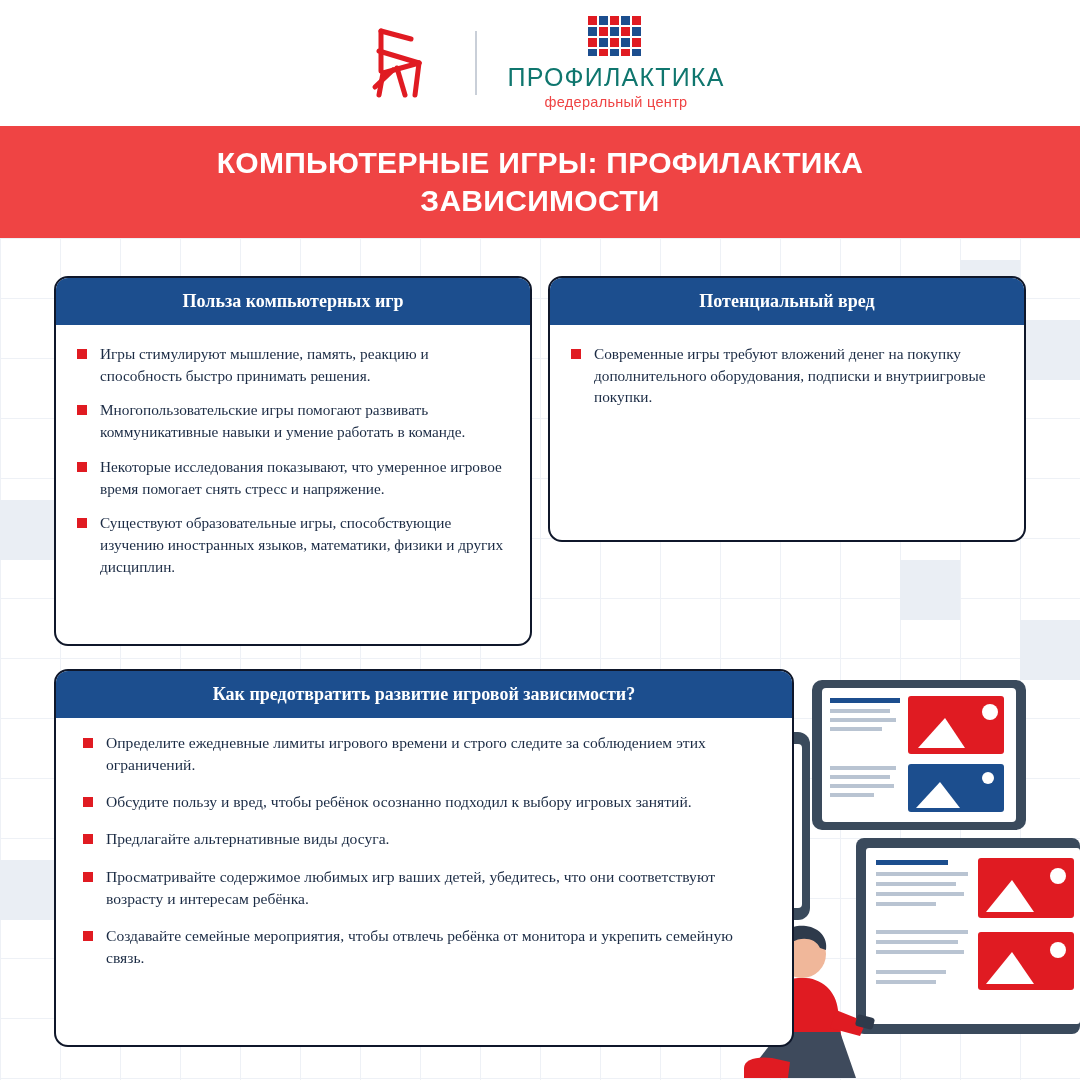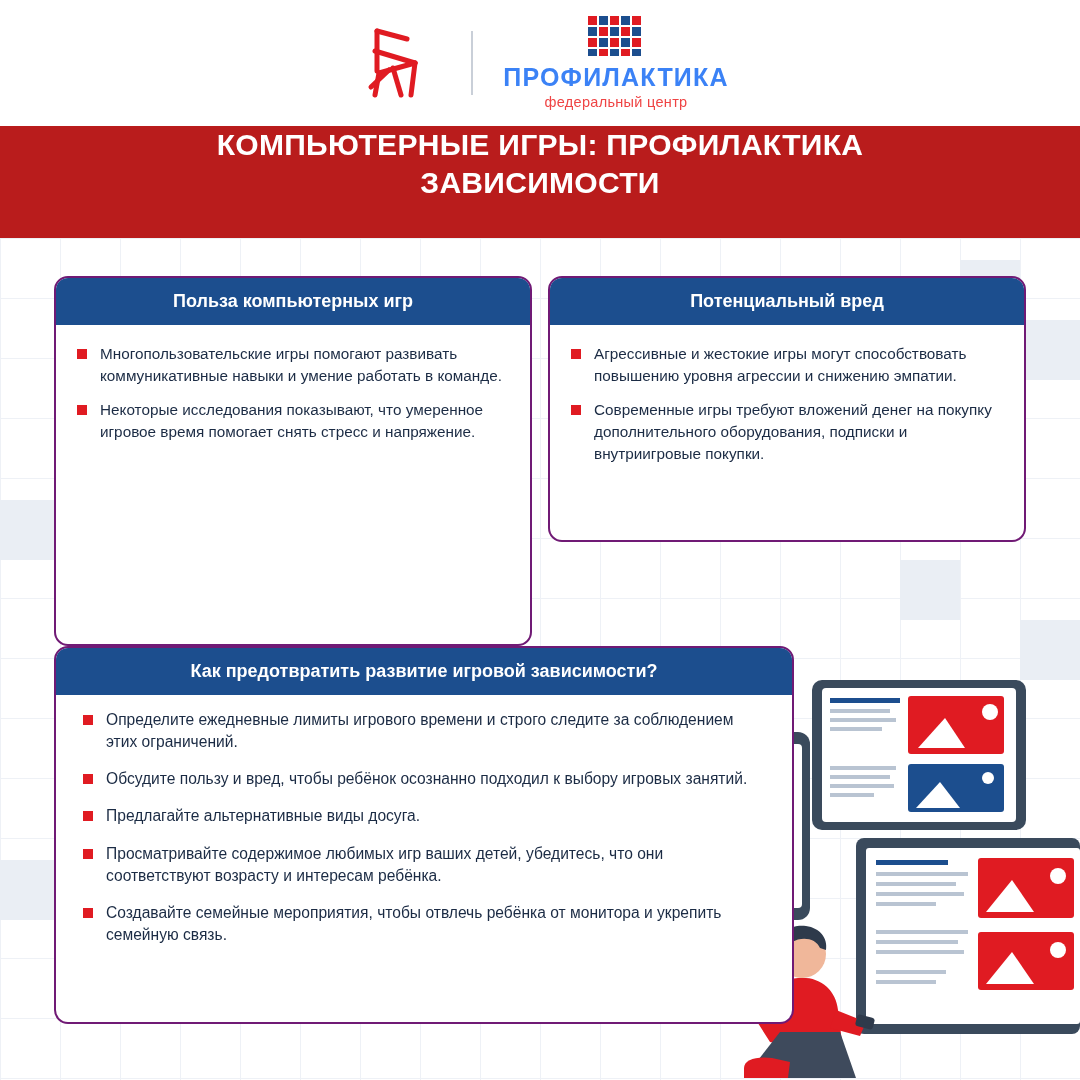--- a/index.html
+++ b/index.html
@@ -58,60 +58,62 @@
   .logo-block {
     display: flex; align-items: center; gap: 0;
     flex-direction: column;
   }
   .logo-grid {
     width: 56px; height: 40px;
     margin-bottom: 7px;
   }
   .logo-title {
     font-size: 25px;
-    font-weight: bold;
+    font-weight: normal;
     letter-spacing: 1.2px;
-    color: #3b82f6;
+    color: #0f766e;
   }
   .logo-sub {
     font-size: 14.5px;
     color: #ef4444;
     letter-spacing: 0.3px;
     margin-top: 2px;
   }
 
   
   .title-band {
     position: absolute;
     left: 0; top: 126px;
     width: 1080px; height: 112px;
-    background: #b91c1c;
+    background: #ef4444;
     display: flex;
+    align-items: center;
     justify-content: center;
     z-index: 4;
   }
   .title-band h1 {
     color: #ffffff;
     font-size: 30px;
     font-weight: bold;
     text-align: center;
     line-height: 1.28;
     letter-spacing: 0.3px;
     text-transform: uppercase;
     max-width: 860px;
   }
 
   
   .card {
     position: absolute;
     background: #ffffff;
-    border: 2px solid #701a75;
+    border: 2px solid #0f172a;
     border-radius: 14px;
     z-index: 6;
     overflow: hidden;
+    font-family: Liberation Serif, serif;
   }
   .card-head {
     background: #1C4E8E;
     color: #ffffff;
     font-size: 18px;
     font-weight: bold;
     text-align: center;
     padding: 14px 10px 13px;
     border-radius: 11px 11px 0 0;
     margin: -1px -1px 0 -1px;
@@ -130,21 +132,21 @@
   ul.bullets li::before {
     content: "";
     position: absolute;
     left: 1px; top: 6px;
     width: 10px; height: 10px;
     background: #E01B22;
   }
 
   #card-benefit { left: 54px; top: 276px; width: 478px; height: 370px; }
   #card-harm    { left: 548px; top: 276px; width: 478px; height: 266px; }
-  #card-prevent { left: 54px; top: 646px; width: 740px; height: 378px; }
+  #card-prevent { left: 54px; top: 669px; width: 740px; height: 378px; }
 
   #card-prevent .card-body { padding: 14px 26px 10px 26px; }
   #card-prevent ul.bullets li { font-size: 15.6px; margin-bottom: 15px; }
 
   
   .illus {
     position: absolute;
     right: 0; bottom: 0;
     width: 420px; height: 400px;
     z-index: 3;
@@ -288,31 +290,32 @@
       <path d="M176 330 L206 342 L200 356 L170 348 Z" fill="#E01B22"></path>
       <rect x="196" y="336" width="18" height="12" rx="3" fill="#2E3A4B" transform="rotate(14 205 342)"></rect>
       <path d="M84 388 C84 380 96 376 112 378 L130 382 L128 398 L84 398 Z" fill="#E01B22"></path>
     </g>
   </svg>
 
   <div class="card" id="card-benefit">
     <div class="card-head">Польза компьютерных игр</div>
     <div class="card-body">
       <ul class="bullets">
+        <li>Игры стимулируют мышление, память, реакцию и способность быстро принимать решения.</li>
         <li>Многопользовательские игры помогают развивать коммуникативные навыки и умение работать в команде.</li>
         <li>Некоторые исследования показывают, что умеренное игровое время помогает снять стресс и напряжение.</li>
+        <li>Существуют образовательные игры, способствующие изучению иностранных языков, математики, физики и других дисциплин.</li>
       </ul>
     </div>
   </div>
 
   <div class="card" id="card-harm">
     <div class="card-head">Потенциальный вред</div>
     <div class="card-body">
       <ul class="bullets">
-        <li>Агрессивные и жестокие игры могут способствовать повышению уровня агрессии и снижению эмпатии.</li>
         <li>Современные игры требуют вложений денег на покупку дополнительного оборудования, подписки и внутриигровые покупки.</li>
       </ul>
     </div>
   </div>
 
   <div class="card" id="card-prevent">
     <div class="card-head">Как предотвратить развитие игровой зависимости?</div>
     <div class="card-body">
       <ul class="bullets">
         <li>Определите ежедневные лимиты игрового времени и строго следите за соблюдением этих ограничений.</li>

